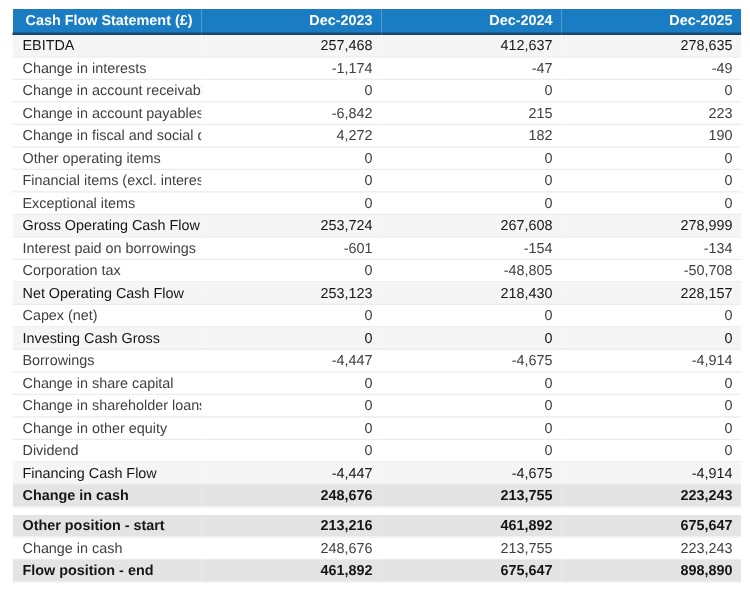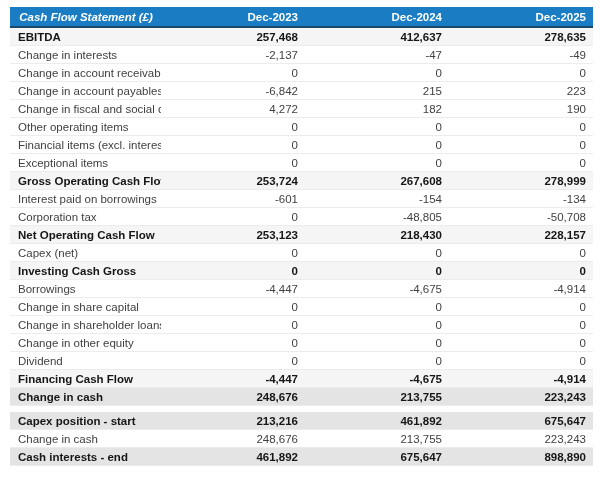--- a/index.html
+++ b/index.html
@@ -27,44 +27,43 @@
     background: var(--header-bg, #1a7dc4);
     color: #ffffff;
     font-weight: bold;
     height: 19px;
     padding: 0 7px 0 7px;
     border-bottom: 2px solid var(--header-border, #16496b);
     white-space: nowrap;
     overflow: hidden;
   }
   th.title-cell {
-    text-align: center;
+    text-align: right;
     padding-left: 8px;
-    font-style: italic;
   }
   th.num, td.num {
     width: 130px;
     text-align: right;
   }
   tbody td {
     height: 17px;
     padding: 0 7px;
     color: #3f3f3f;
     border-bottom: 1px solid #ececec;
     white-space: nowrap;
     overflow: hidden;
     background: #ffffff;
   }
   td.label-cell {
     text-align: left;
     padding-left: 8px;
   }
   tr.row-subtotal td {
     background: var(--subtotal-bg, #f5f5f5);
-    font-weight: bold;
+    font-weight: normal;
     color: #161616;
   }
   tr.row-total td {
     background: var(--total-bg, #e4e4e4);
     font-weight: bold;
     color: #161616;
   }
   tr.row-spacer td {
     height: 6px;
     padding: 0;
@@ -87,21 +86,21 @@
     </thead>
     <tbody>
         <tr class="row-subtotal">
           <td class="label-cell">EBITDA</td>
           <td class="num">257,468</td>
           <td class="num">412,637</td>
           <td class="num">278,635</td>
         </tr>
         <tr class="row-normal">
           <td class="label-cell">Change in interests</td>
-          <td class="num">-2,137</td>
+          <td class="num">-1,174</td>
           <td class="num">-47</td>
           <td class="num">-49</td>
         </tr>
         <tr class="row-normal">
           <td class="label-cell">Change in account receivables</td>
           <td class="num">0</td>
           <td class="num">0</td>
           <td class="num">0</td>
         </tr>
         <tr class="row-normal">
@@ -209,32 +208,32 @@
         <tr class="row-total">
           <td class="label-cell">Change in cash</td>
           <td class="num">248,676</td>
           <td class="num">213,755</td>
           <td class="num">223,243</td>
         </tr>
         <tr class="row-spacer">
           <td colspan="4"></td>
         </tr>
         <tr class="row-total">
-          <td class="label-cell">Capex position - start</td>
+          <td class="label-cell">Other position - start</td>
           <td class="num">213,216</td>
           <td class="num">461,892</td>
           <td class="num">675,647</td>
         </tr>
         <tr class="row-normal">
           <td class="label-cell">Change in cash</td>
           <td class="num">248,676</td>
           <td class="num">213,755</td>
           <td class="num">223,243</td>
         </tr>
         <tr class="row-total">
-          <td class="label-cell">Cash interests - end</td>
+          <td class="label-cell">Flow position - end</td>
           <td class="num">461,892</td>
           <td class="num">675,647</td>
           <td class="num">898,890</td>
         </tr>
       </tbody>
   </table>
 </div>
 
 </body></html>

